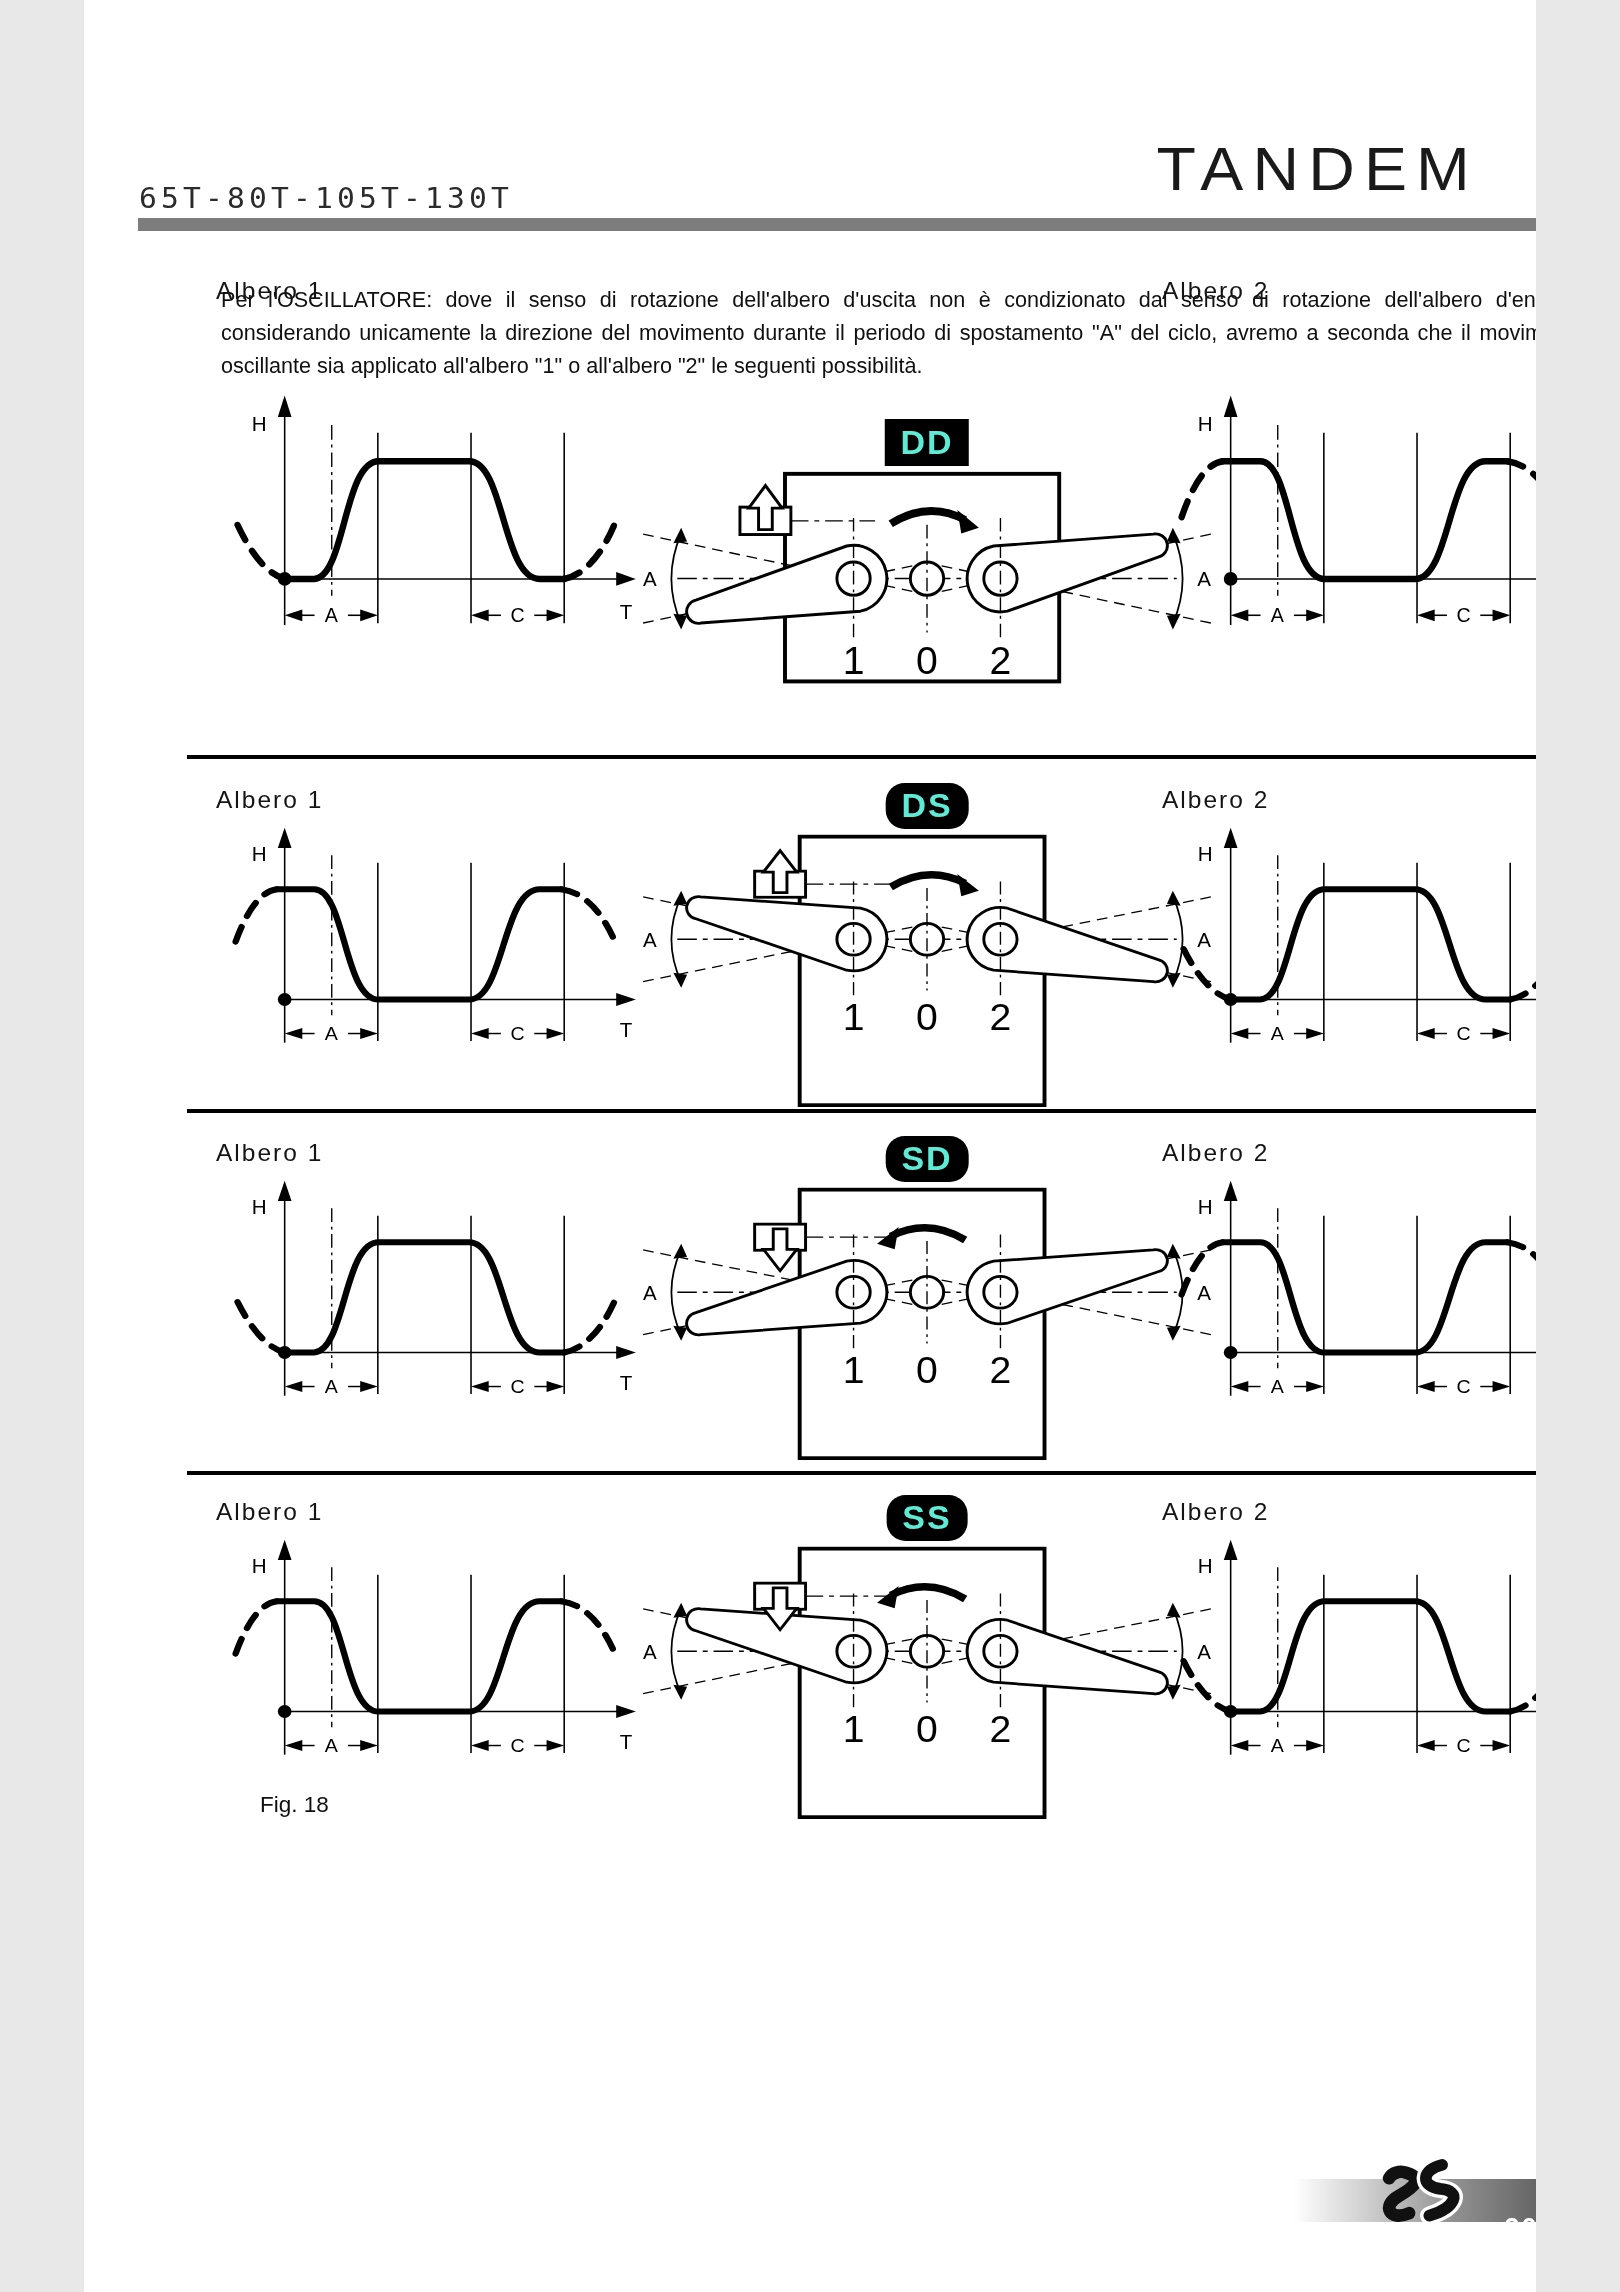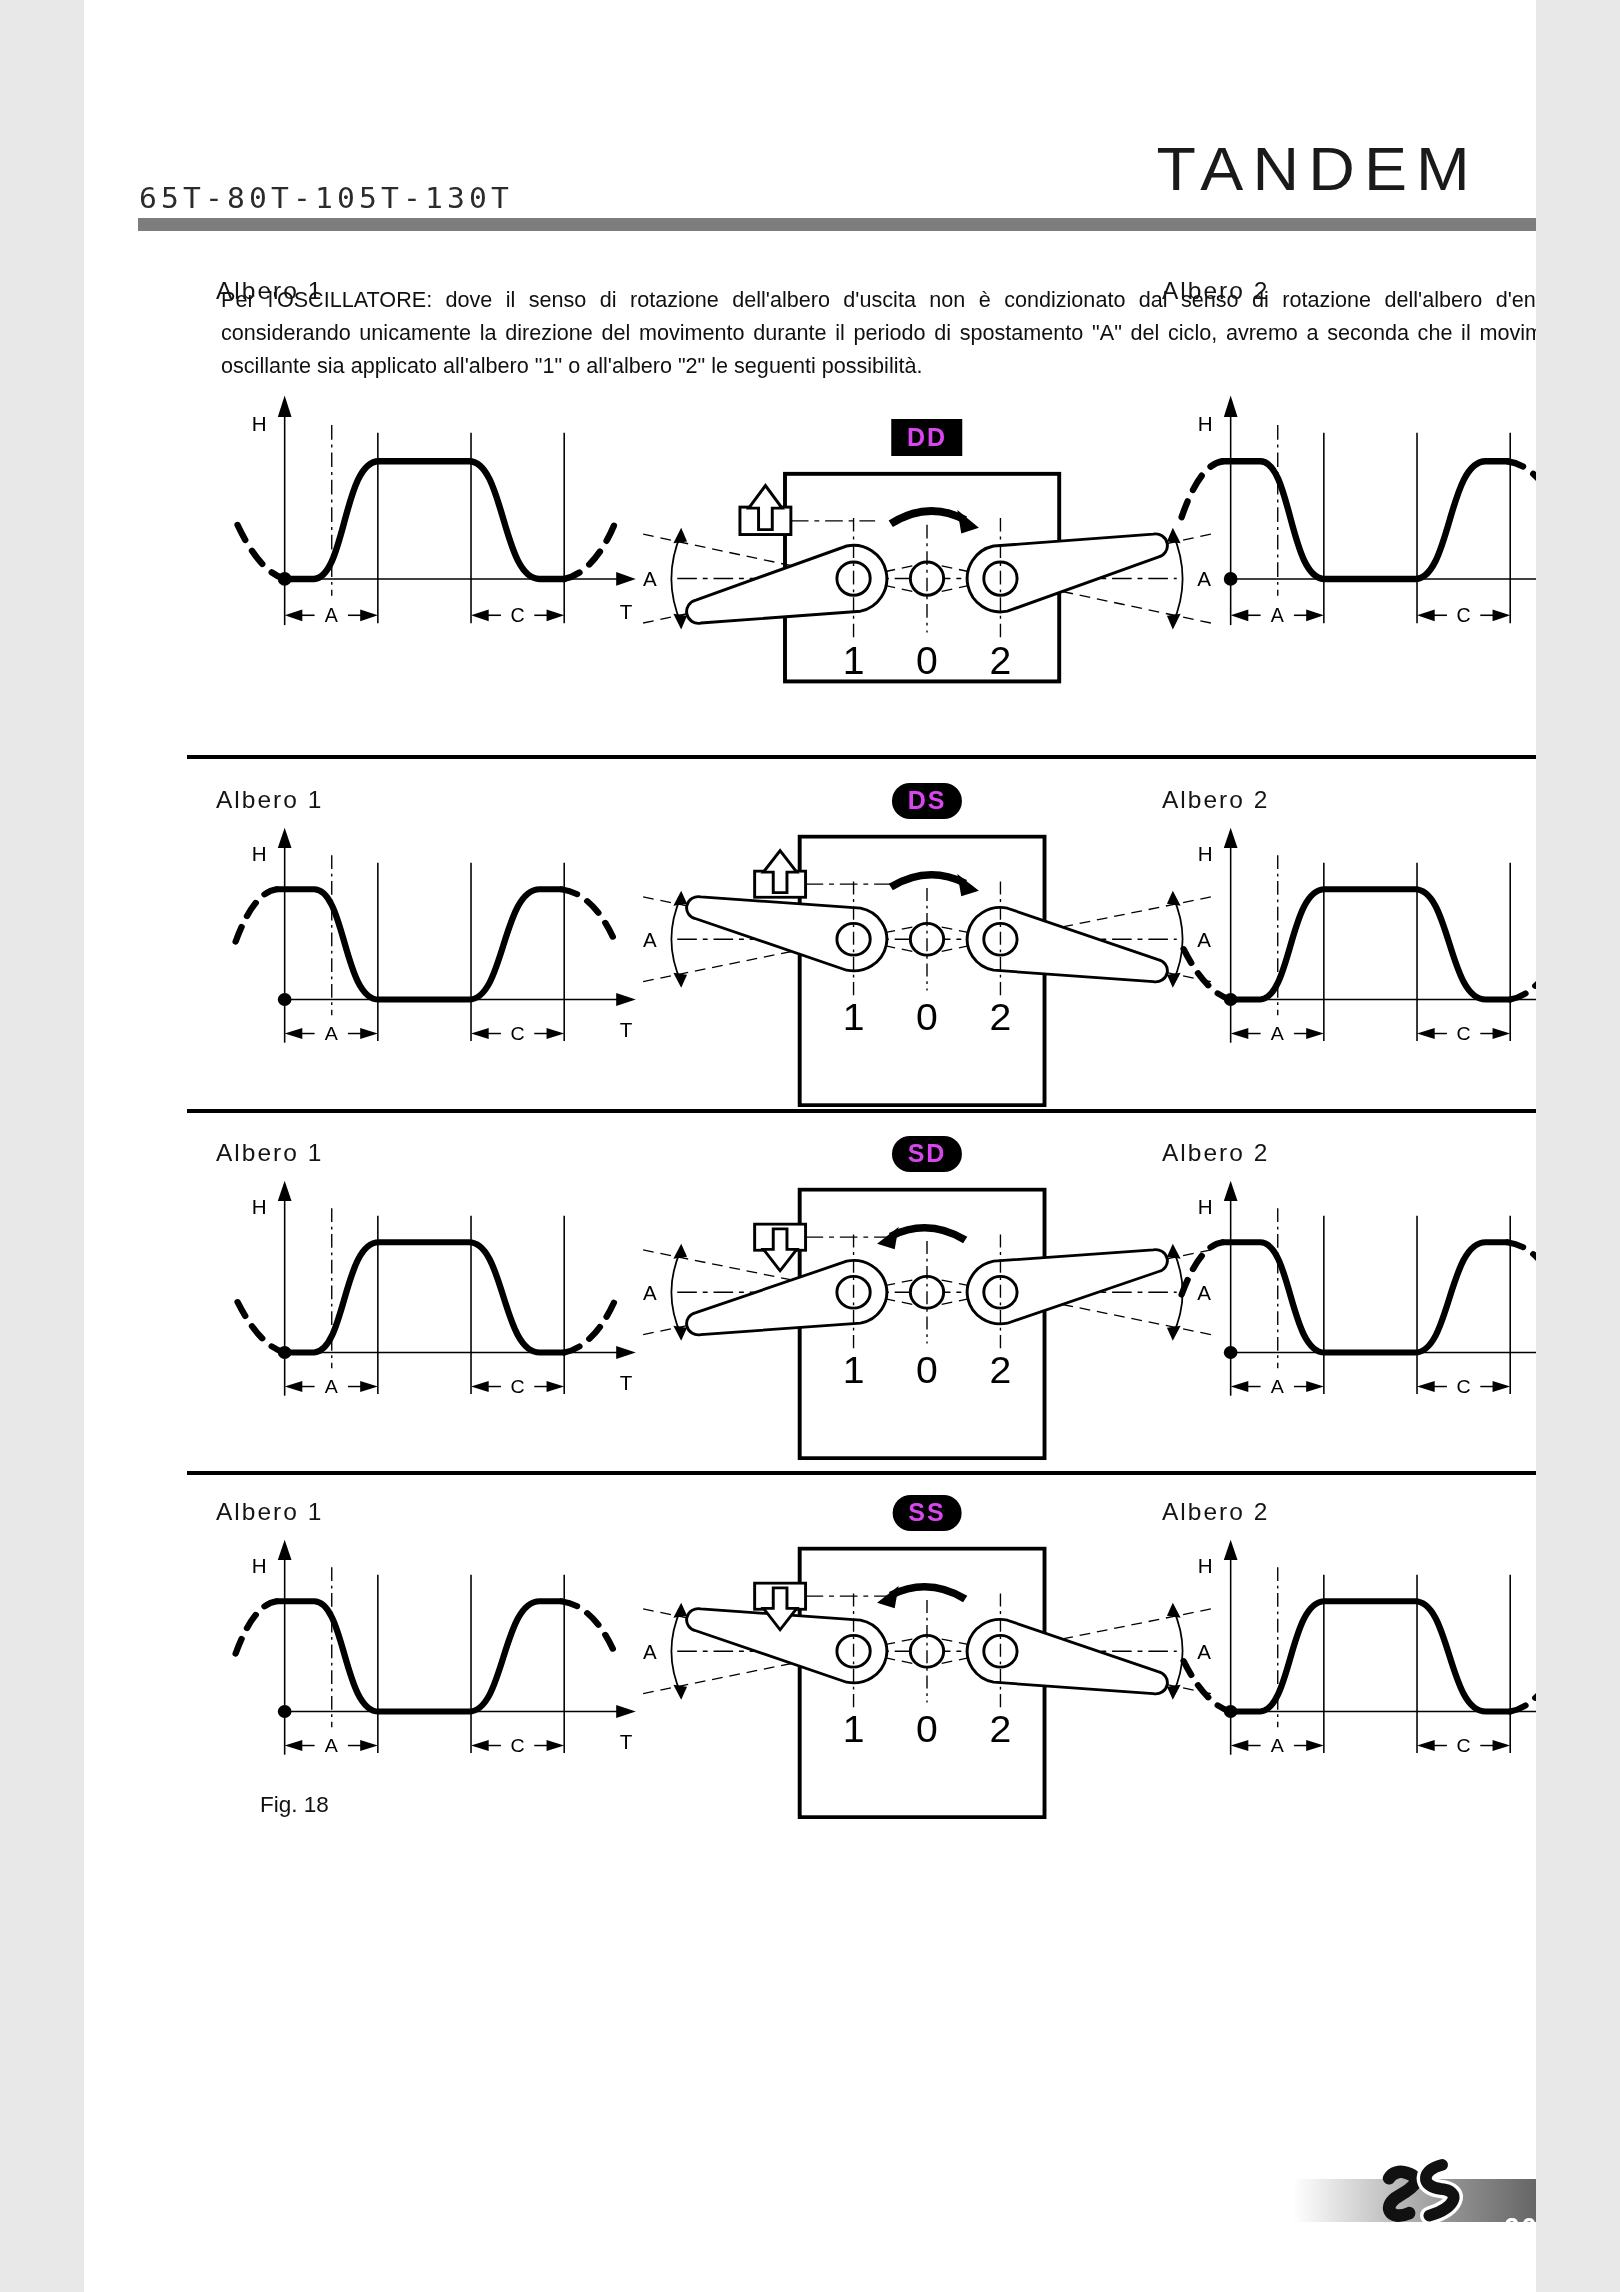--- a/index.html
+++ b/index.html
@@ -15,22 +15,22 @@
   .closing{top:1816px;}
   .fig-caption{position:absolute;left:176px;top:1792px;font-size:22.5px;color:#101010;}
   .sep{position:absolute;left:103px;width:1414px;height:3.9px;background:#000;}
   .row{position:absolute;left:0;width:1620px;}
   .col{position:absolute;top:0;}
   .col-left{left:132px;width:461px;}
   .col-mid{left:559px;width:568px;}
   .col-right{left:1078px;width:461px;}
   .plot-title{position:absolute;left:0;width:100%;font-size:24.5px;letter-spacing:2px;color:#141414;}
   .plot-svg{position:absolute;left:0;}
-  .chip{position:absolute;left:50%;transform:translateX(-50%);background:#000;color:#d946ef;
-        font-size:25px;font-weight:bold;letter-spacing:2px;padding:3.9px 15.7px;}
+  .chip{position:absolute;left:50%;transform:translateX(-50%);background:#000;color:#5eead4;
+        font-size:34px;font-weight:bold;letter-spacing:2px;padding:3.9px 15.7px;}
   .mech-svg{position:absolute;left:50%;transform:translateX(-50%);}
   .row--first .plot-title{top:6.9px;}
   .row--first .plot-svg{top:98px;}
   .row--first .chip{top:149px;}
   .row--first .mech-svg{top:196px;}
   .row--rest .plot-title{top:24.5px;}
   .row--rest .plot-svg{top:41px;}
   .row--rest .chip{top:21.6px;border-radius:19px;}
   .row--rest .mech-svg{top:71px;}
   .footer-bar{position:absolute;left:1209px;top:2179px;width:294px;height:43px;

